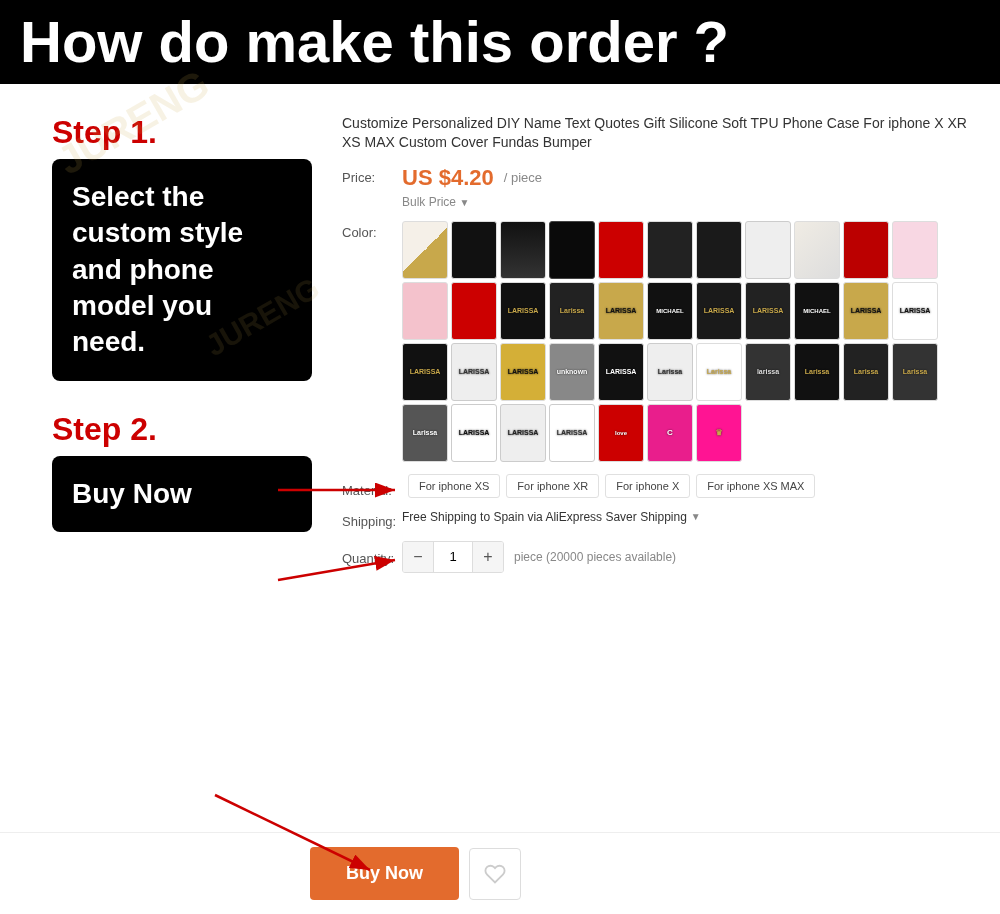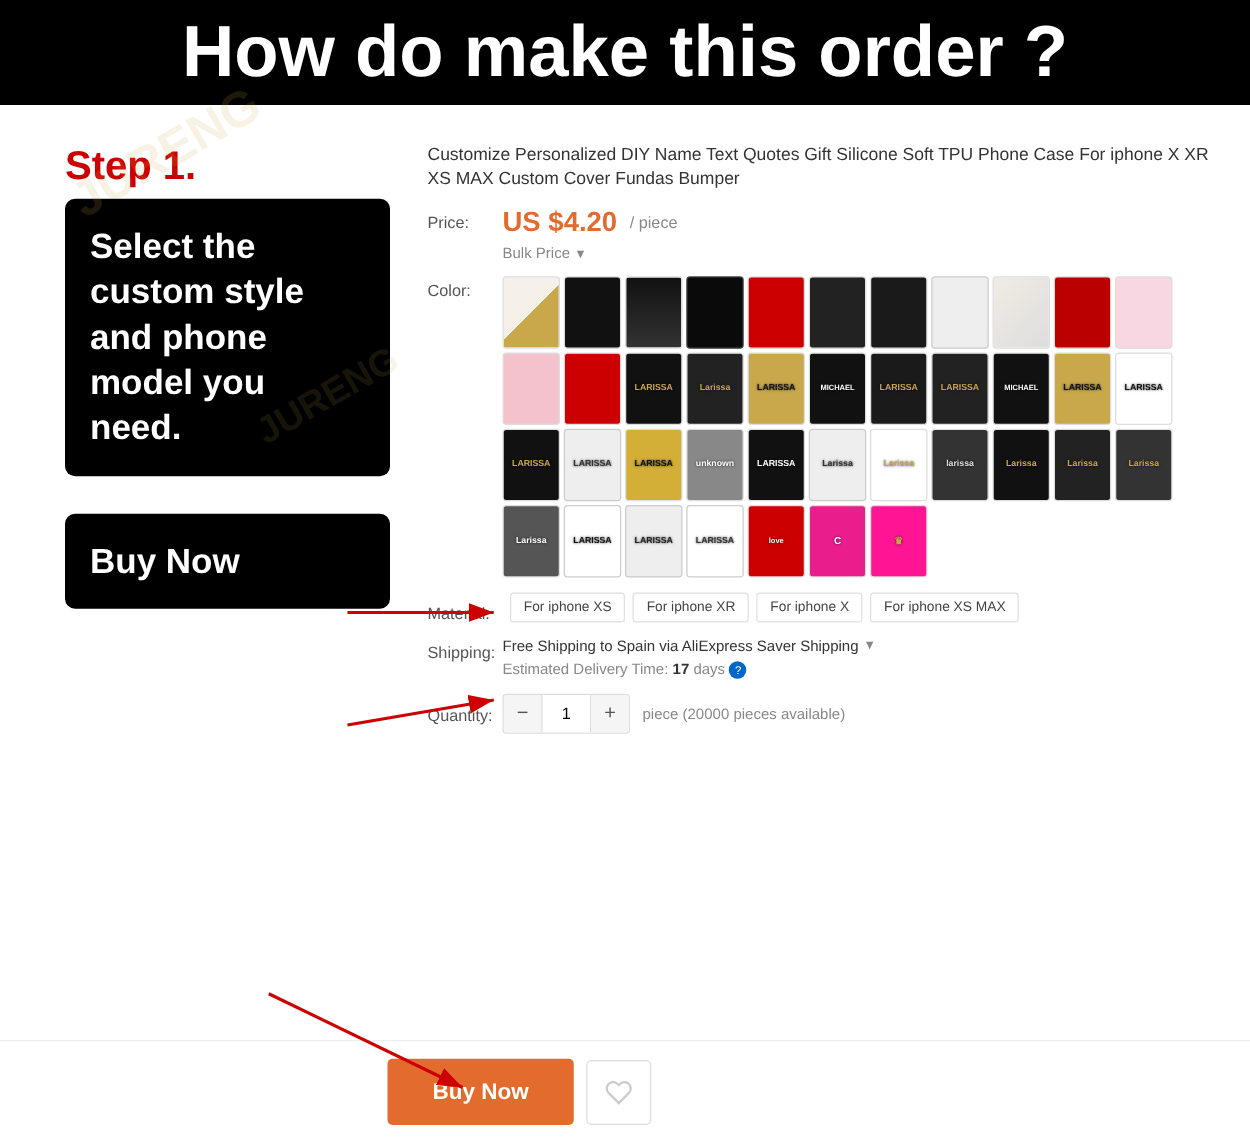--- a/index.html
+++ b/index.html
@@ -10,21 +10,21 @@
       background: #fff;
       overflow: hidden;
       position: relative;
     }
 
     
     .header {
       background: #000;
       width: 100%;
       padding: 10px 20px;
-      text-align: center;
+      text-align: left;
     }
     .header h1 {
       color: #fff;
       font-size: 58px;
       font-weight: bold;
       line-height: 1.1;
     }
 
     
     .main-content {
@@ -363,20 +363,21 @@
   <h1>How do make this order ?</h1>
 </div>
 
 <div class="main-content">
 
   <div class="steps-side">
     <div class="step-label">Step 1.</div>
     <div class="step-box">Select the custom style and phone model you need.</div>
 
     <div class="step2-section">
+      <div class="step-label">Step 2.</div>
       <div class="step-box">Buy Now</div>
     </div>
   </div>
 
   <div class="product-panel">
 
     <div class="product-title">Customize Personalized DIY Name Text Quotes Gift Silicone Soft TPU Phone Case For iphone X XR XS MAX Custom Cover Fundas Bumper</div>
 
     <div class="price-row">
       <span class="price-label">Price:</span>
@@ -446,26 +447,20 @@
       <span class="for-iphone-label material-option">For iphone XS MAX</span>
     </div>
 
     <div class="shipping-row">
       <span class="row-label">Shipping:</span>
       <div class="shipping-info">
         <div class="shipping-select">
           <span>Free Shipping to Spain via AliExpress Saver Shipping</span>
           <span class="arrow">▼</span>
         </div>
-        <div class="shipping-delivery">
-          <span>Estimated Delivery Time:</span>
-          <span class="delivery-days">17</span>
-          <span>days</span>
-          <span class="help-icon">?</span>
-        </div>
       </div>
     </div>
 
     <div class="quantity-row">
       <span class="row-label">Quantity:</span>
       <div class="qty-controls">
         <button class="qty-btn">−</button>
         <input class="qty-input" type="text" value="1" style="">
         <button class="qty-btn">+</button>
       </div>

